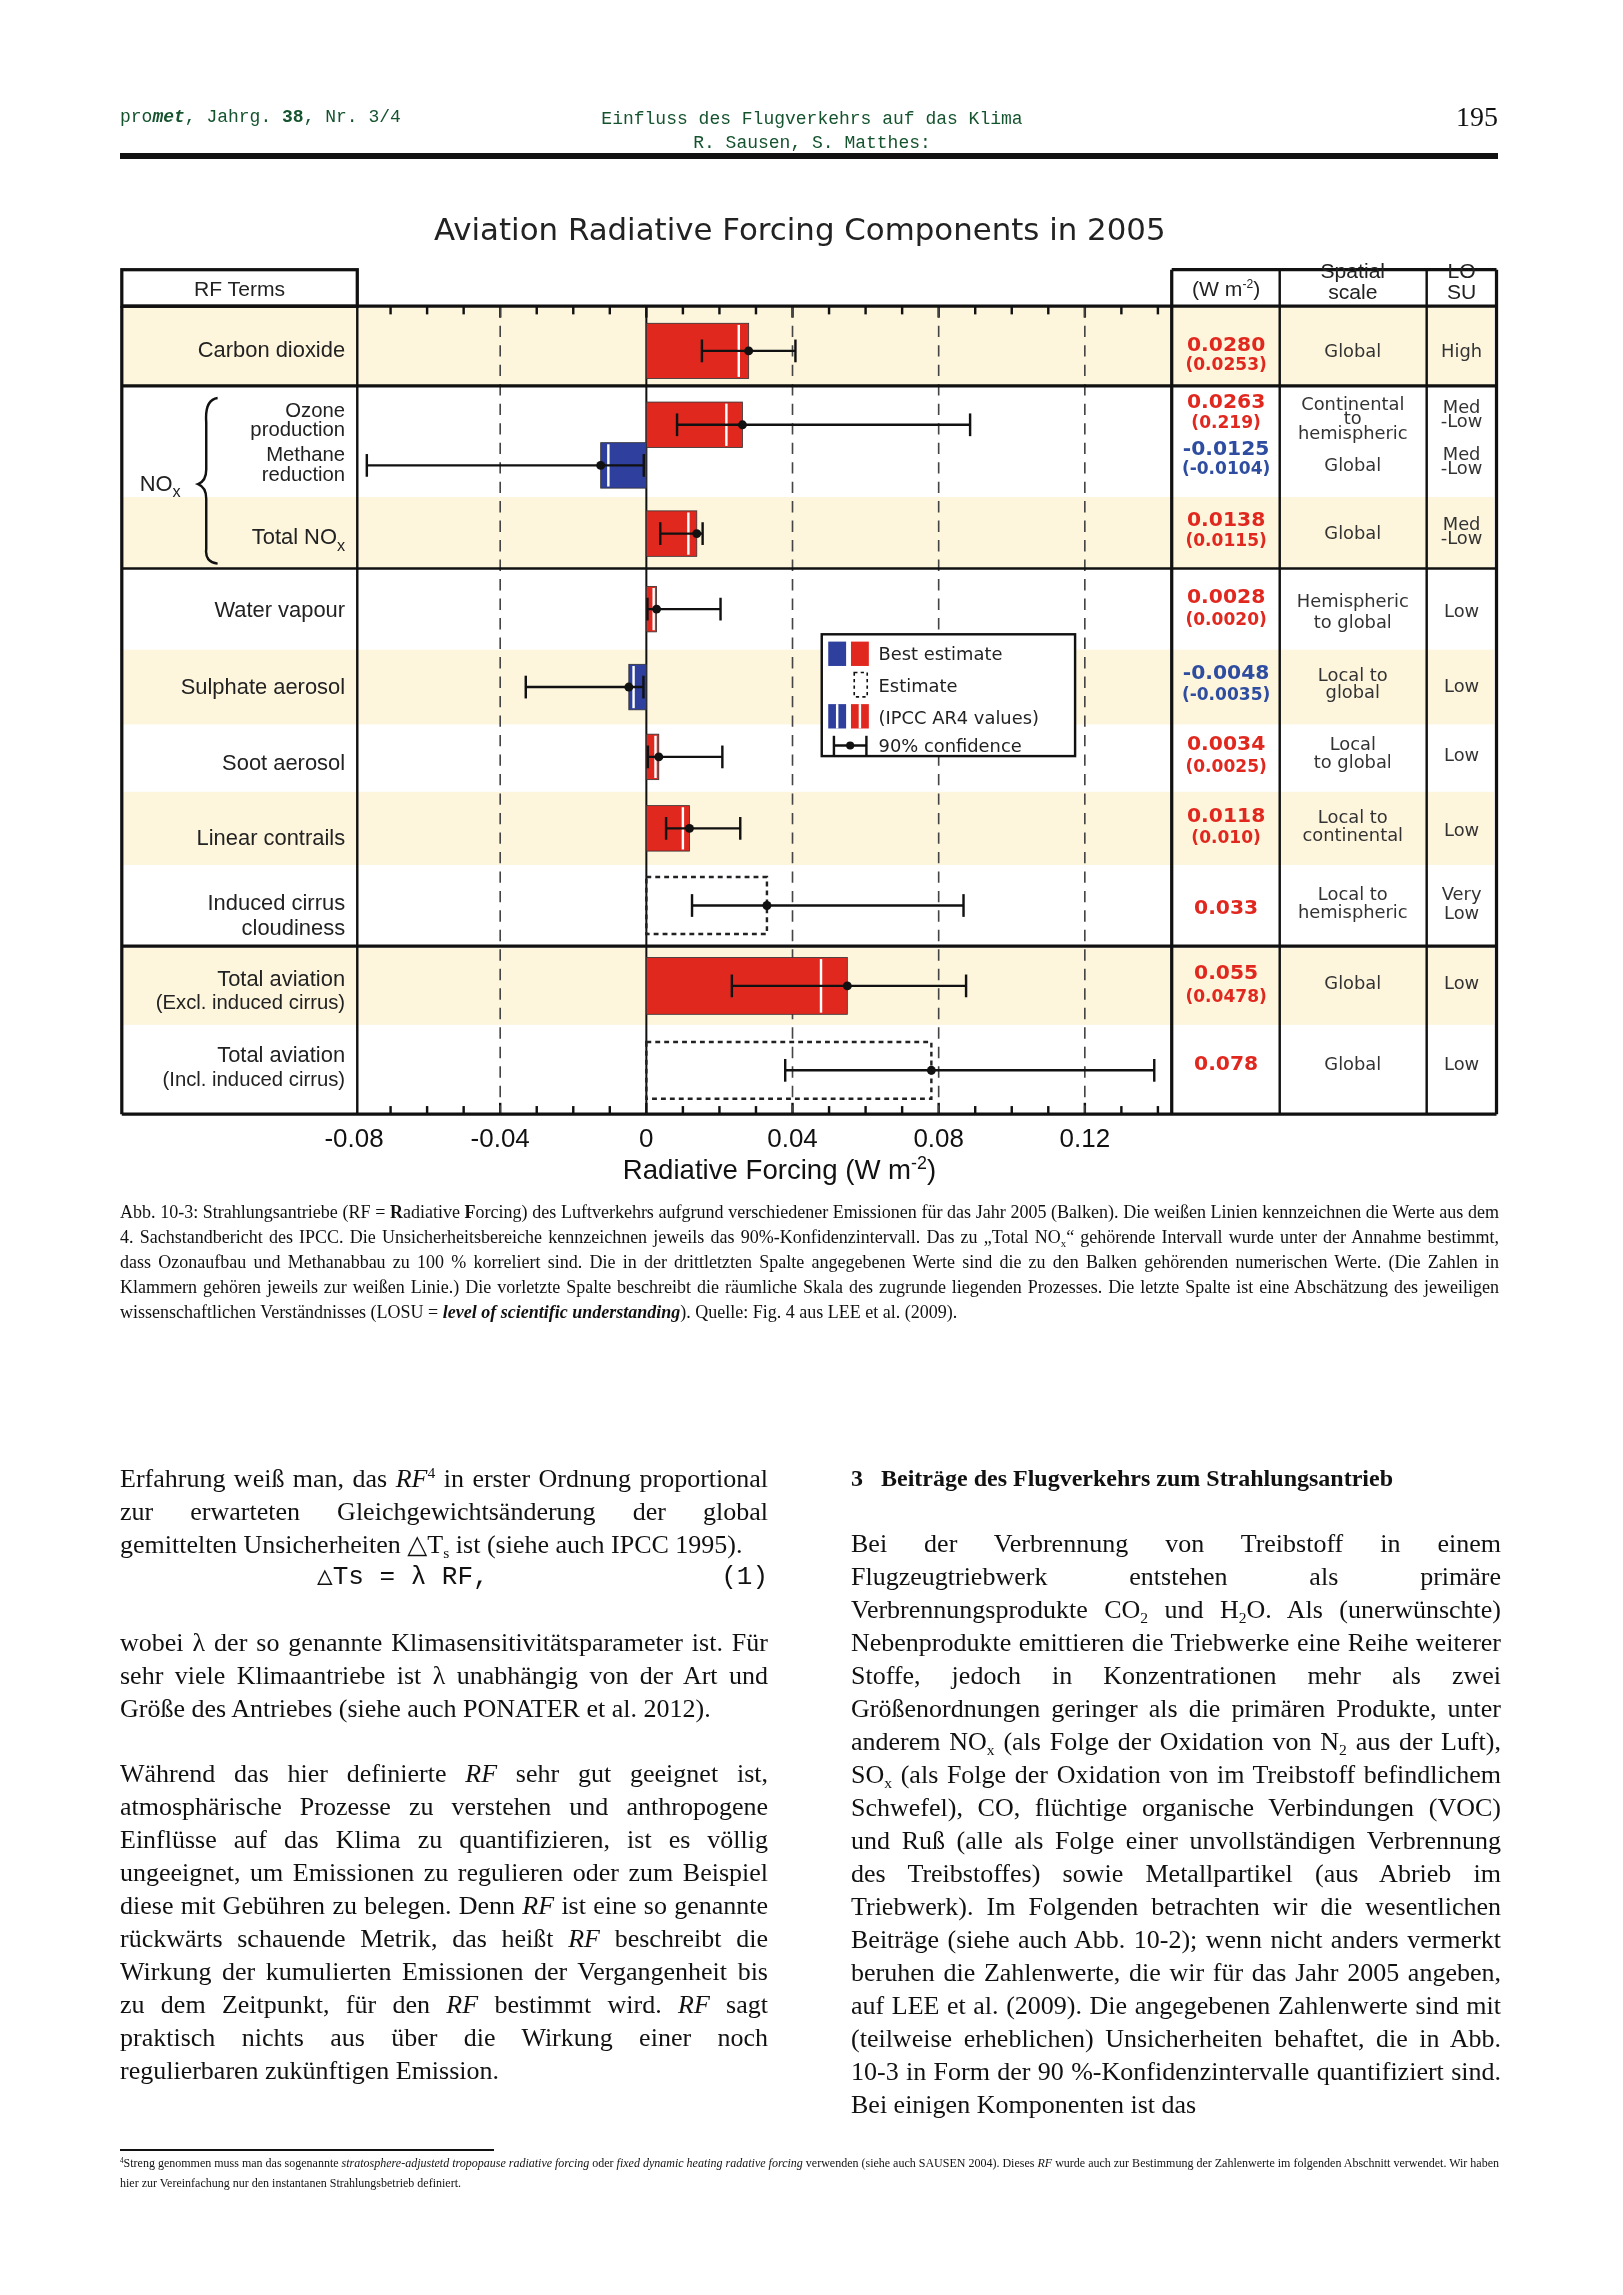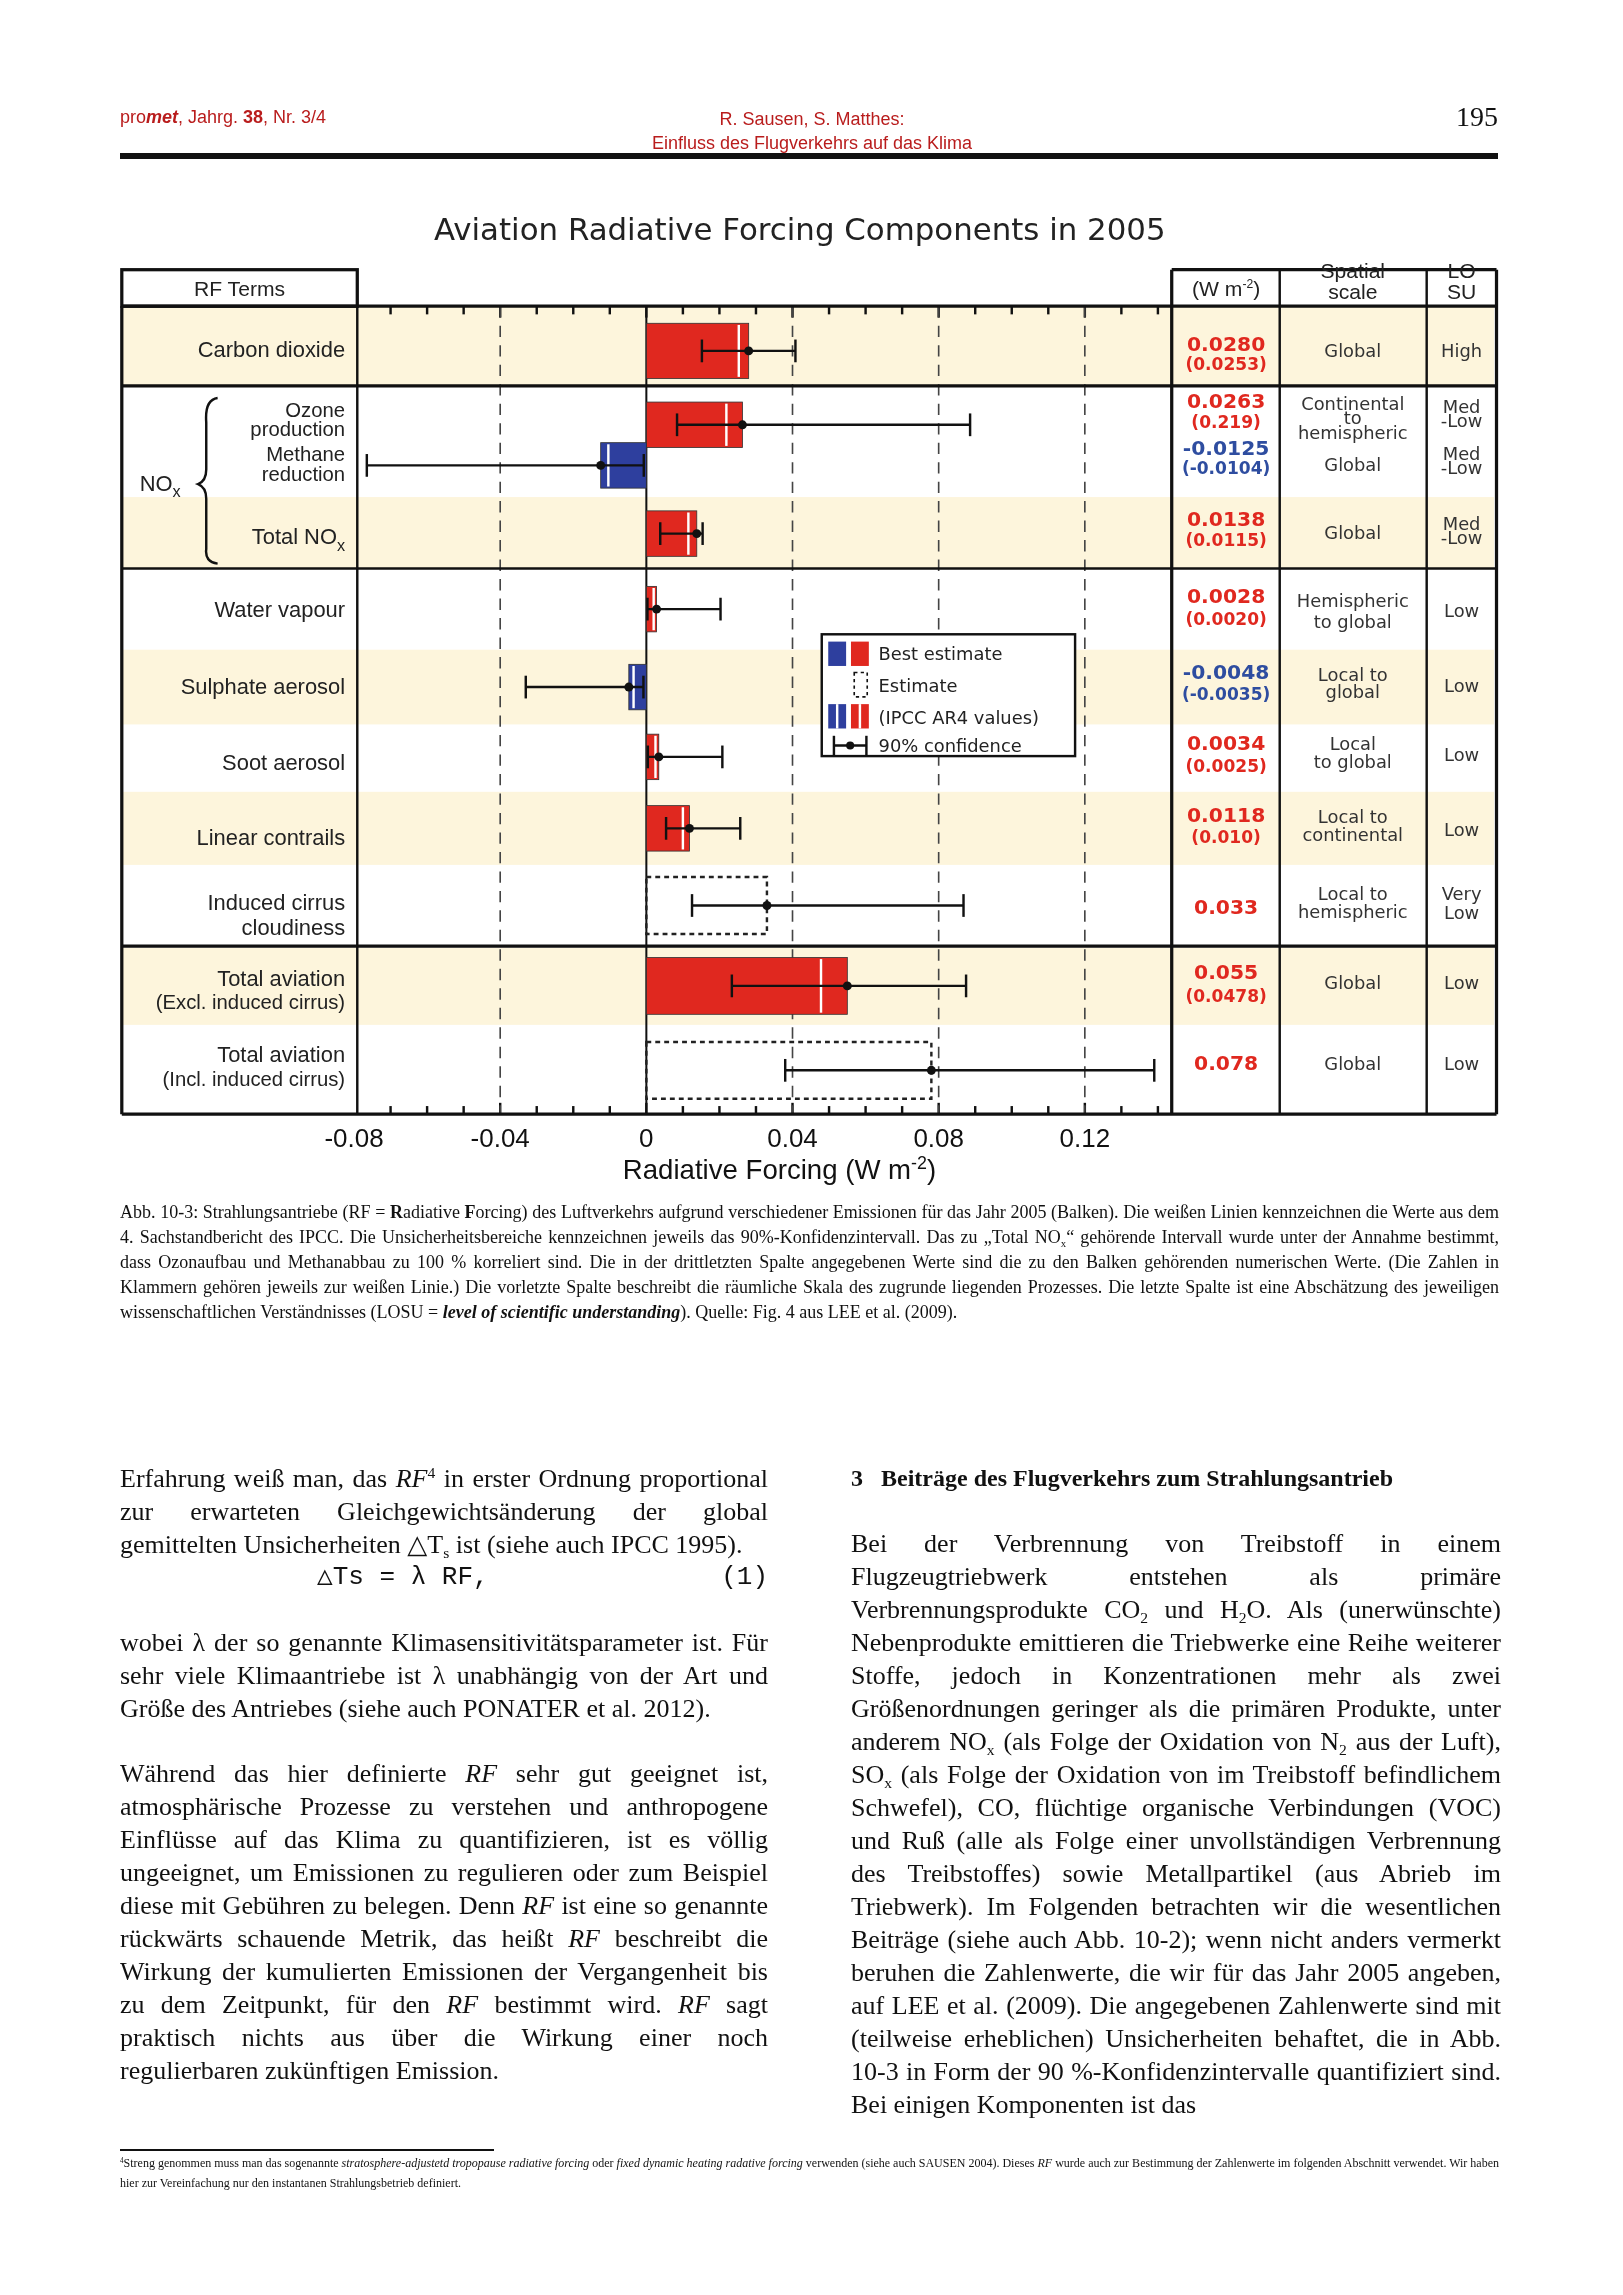--- a/index.html
+++ b/index.html
@@ -1,18 +1,18 @@
 <!DOCTYPE html>
 <html style="font-size:13px"><head>
 <meta charset="utf-8">
 <style>
   html, body { margin:0; padding:0; background:#ffffff; }
   body { width:1624px; height:2295px; position:relative; overflow:hidden; color:#111; font-family:"Liberation Serif", serif; }
   .abs { position:absolute; }
-  .hdr { font-family:Liberation Sans, sans-serif; font-size:18px; color:#b91c1c; }
+  .hdr { font-family:Liberation Mono, monospace; font-size:18px; color:#14532d; }
   .hdr-left { left:120px; top:107px; }
   .hdr-left b i { font-weight:bold; }
   .hdr-center { left:487px; width:650px; top:107px; text-align:center; line-height:24px; }
   .hdr-page { right:126px; top:101px; font-family:"Liberation Serif", serif; font-size:28px; }
   .hdr-rule { left:120px; width:1378px; top:153px; height:5.7px; background:#111; }
 
   #chart { position:absolute; left:0; top:0; width:1624px; height:1202px; }
   .chart-title { font-family:"DejaVu Sans", sans-serif; font-size:38px; fill:#222; }
   .rowlabel { font-family:"Liberation Sans", sans-serif; font-size:27px; fill:#222; }
   .rowlabel-sm { font-family:"Liberation Sans", sans-serif; font-size:25px; fill:#222; }
@@ -37,22 +37,22 @@
   .fn-rule { left:120px; width:374px; top:2149px; height:1.6px; background:#111; }
   .footnote { left:120px; width:1379px; top:2153px; font-size:12px; line-height:20px; text-align:justify; }
   sub.s { font-size:60%; vertical-align:-0.35em; line-height:0; }
   sup.s { font-size:60%; vertical-align:0.55em; line-height:0; }
 </style>
 </head>
 <body>
 
 <div class="abs hdr hdr-left"><span>pro</span><b><i>met</i></b><span>, Jahrg. </span><b>38</b><span>, Nr. 3/4</span></div>
 <div class="abs hdr hdr-center">
+  <div>Einfluss des Flugverkehrs auf das Klima</div>
   <div>R. Sausen, S. Matthes:</div>
-  <div>Einfluss des Flugverkehrs auf das Klima</div>
 </div>
 <div class="abs hdr-page">195</div>
 <div class="abs hdr-rule"></div>
 
 <svg id="chart" viewBox="0 0 2000 1480" xmlns="http://www.w3.org/2000/svg">
 
   <text class="chart-title" x="985" y="296" text-anchor="middle">Aviation Radiative Forcing Components in 2005</text>
 
   <g>
     <rect x="150" y="377" width="1690" height="98" fill="#fdf5dc"></rect>

